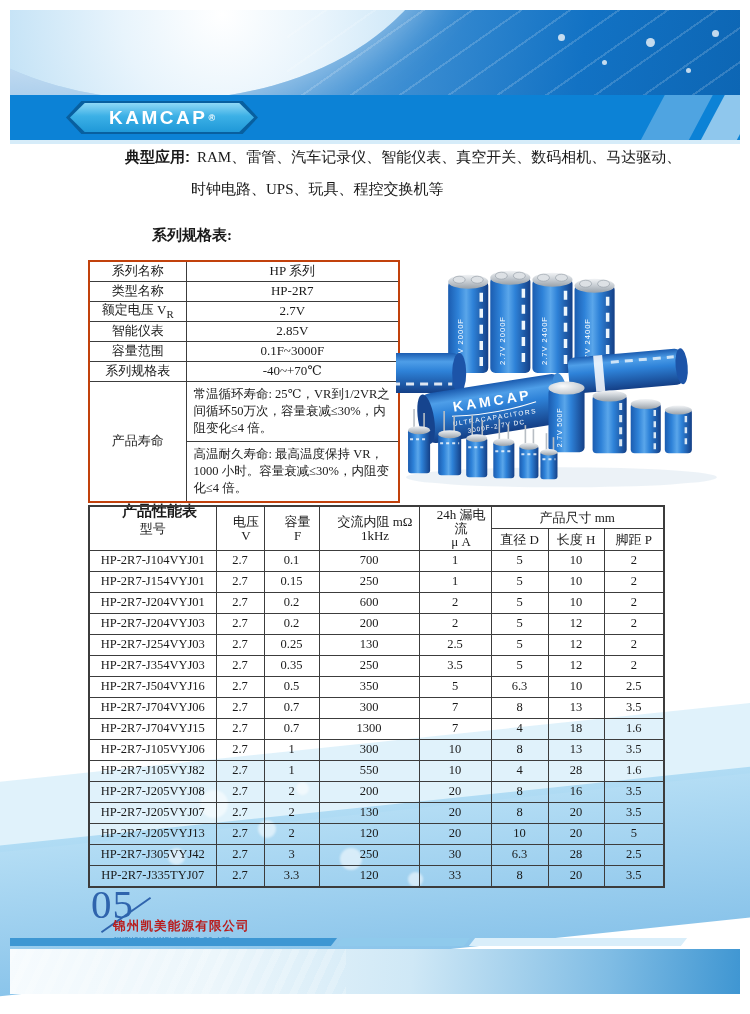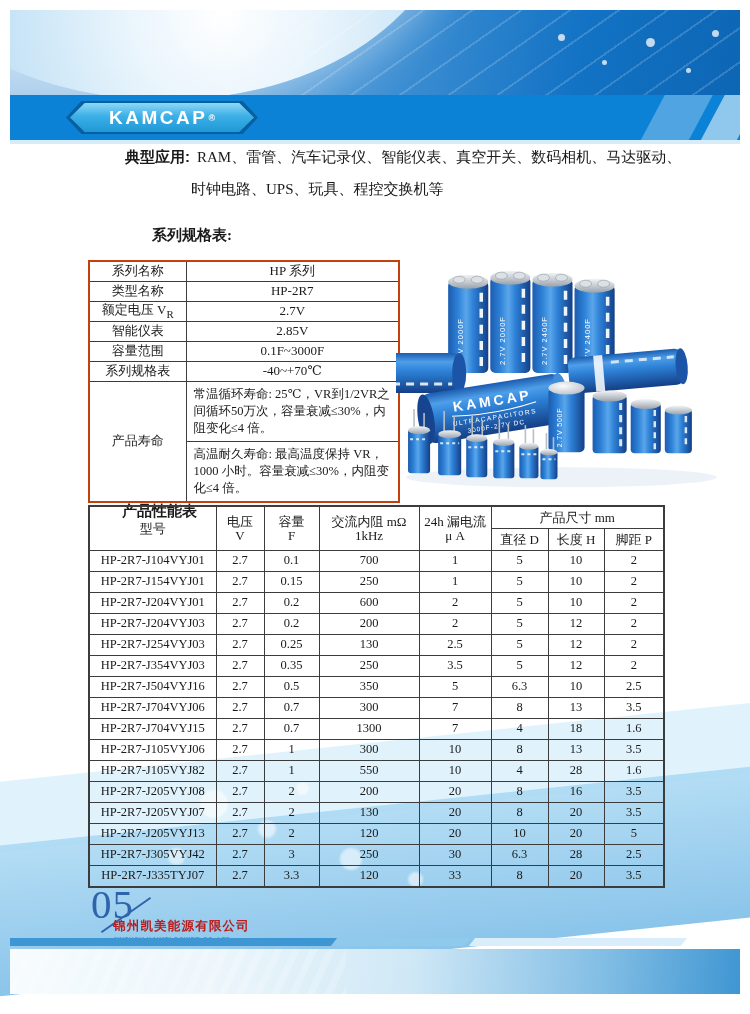--- a/index.html
+++ b/index.html
@@ -55,21 +55,21 @@
              font-size:13px;text-align:center;border:2px solid #c2410c;background:transparent;}
   table.spec td{border:1px solid #3c3c3c;height:19px;padding:0 2px;line-height:1.1;}
   table.spec td.life{text-align:left;padding:4px 7px;line-height:17px;height:auto;font-size:12.5px;}
 
   
   table.perf{position:absolute;left:88px;top:505px;width:575px;border-collapse:collapse;table-layout:fixed;
              text-align:center;font-size:12.5px;border:2px solid #3c3c3c;background:transparent;}
   table.perf th,table.perf td{border:1px solid #3c3c3c;font-weight:normal;padding:0 1px;line-height:1.05;}
   table.perf thead th{height:21px;font-size:13px;}
   table.perf tbody td{height:20px;}
-  table.perf thead .two span{display:block;}
+  table.perf thead .two span{display:block;margin-left:12px;}
 
   
   .photo{position:absolute;left:396px;top:256px;width:336px;height:242px;}
 
   
   .page-num{position:absolute;left:91px;top:884px;font-family:"Liberation Serif","DejaVu Serif",serif;
             font-size:41px;color:#2f64ad;letter-spacing:1px;line-height:1;}
   .pn-slash{position:absolute;left:96px;top:914px;width:60px;height:2px;background:#2f64ad;transform:rotate(-35deg);}
   .company{position:absolute;left:113px;top:918px;}
   .company-cn{font-family:"Liberation Sans","DejaVu Sans",sans-serif;font-weight:bold;font-size:12.5px;

